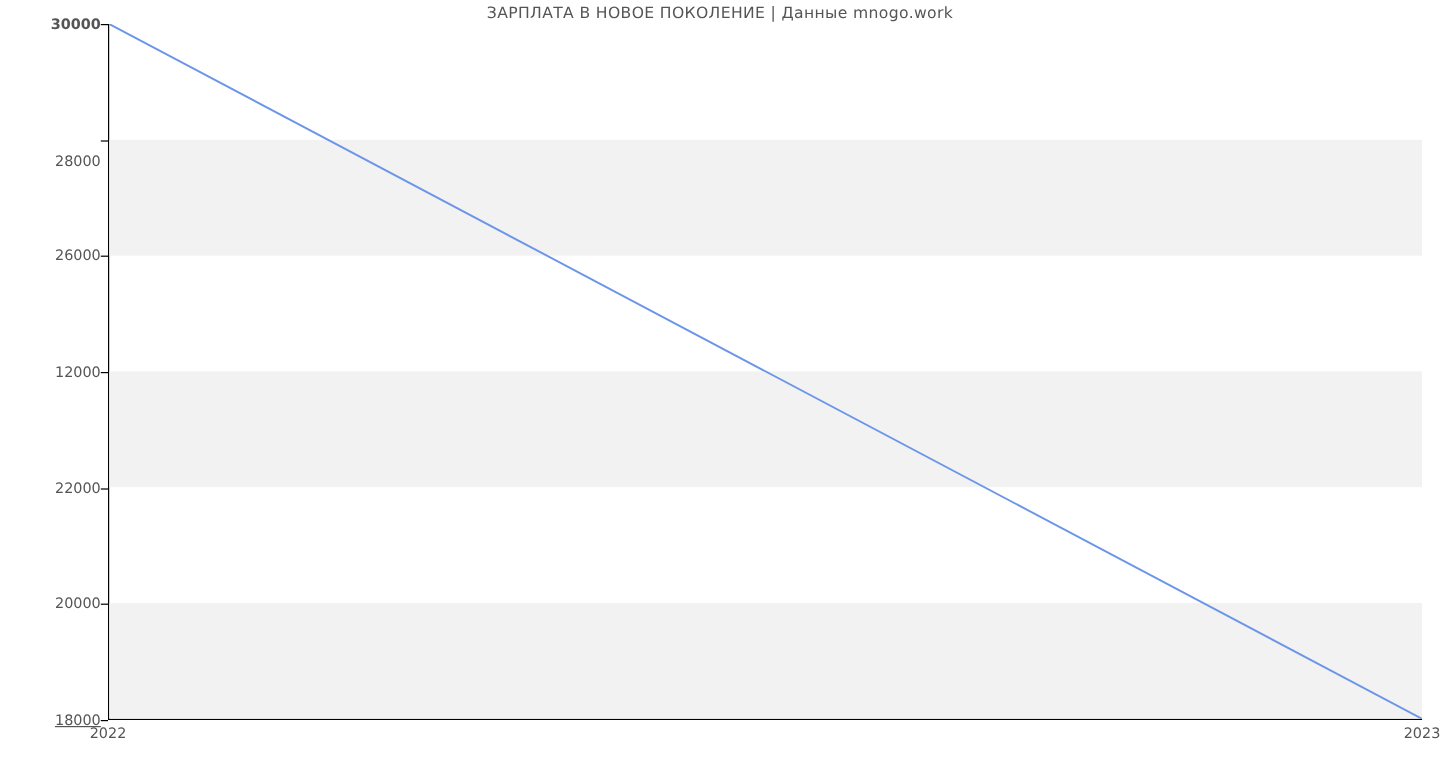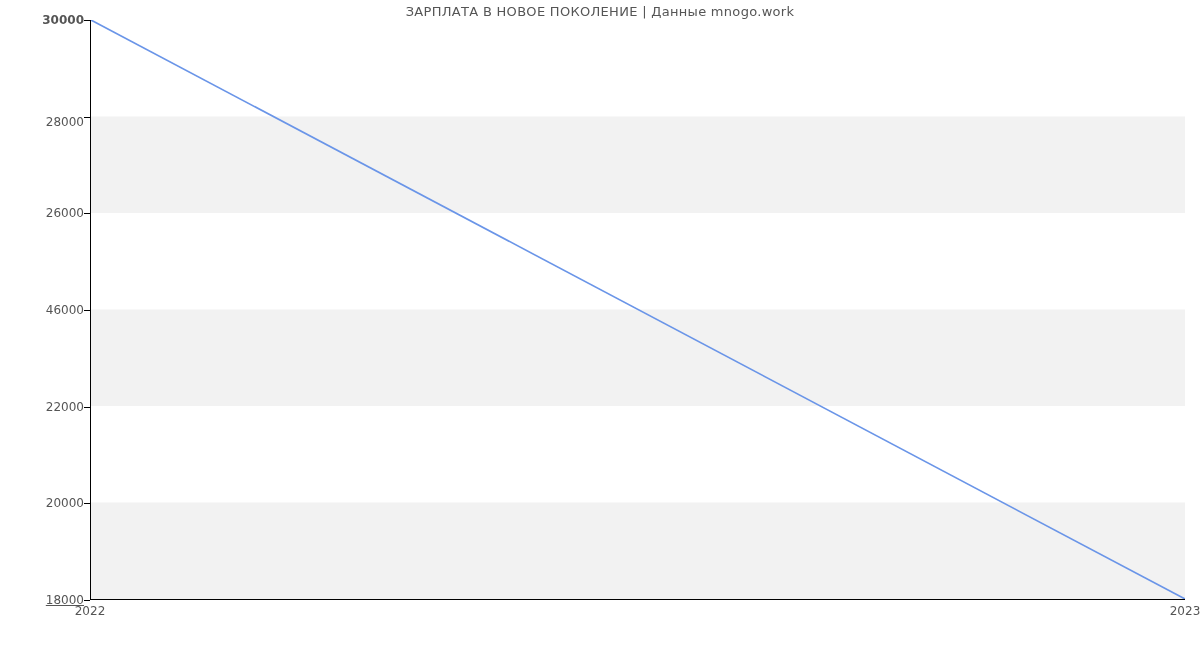--- a/index.html
+++ b/index.html
@@ -81,23 +81,23 @@
   </div>
 
   <div id="axis-layer">
       <div class="y-tick-mark" style="top: 600px;"></div>
       <div class="y-tick-label" style="top: 600px; text-decoration: underline;">18000</div>
       <div class="y-tick-mark" style="top: 503.333px;"></div>
       <div class="y-tick-label" style="top: 503.333px; text-align: center;">20000</div>
       <div class="y-tick-mark" style="top: 406.667px;"></div>
       <div class="y-tick-label" style="top: 406.667px; text-align: right;">22000</div>
       <div class="y-tick-mark" style="top: 310px;"></div>
-      <div class="y-tick-label" style="top: 310px;">46000</div>
+      <div class="y-tick-label" style="top: 310px;">12000</div>
       <div class="y-tick-mark" style="top: 213.333px;"></div>
       <div class="y-tick-label" style="top: 213.333px;">26000</div>
       <div class="y-tick-mark" style="top: 116.667px;"></div>
-      <div class="y-tick-label" style="top: 122px; text-align: center;">28000</div>
+      <div class="y-tick-label" style="top: 134px; text-align: center;">28000</div>
       <div class="y-tick-mark" style="top: 20px;"></div>
       <div class="y-tick-label" style="top: 20px; font-weight: bold;">30000</div>
       <div class="x-tick-label" style="left: 90px; text-align: right;">2022</div>
       <div class="x-tick-label" style="left: 1185px;">2023</div>
     </div>
 </div>
 
 </body></html>

